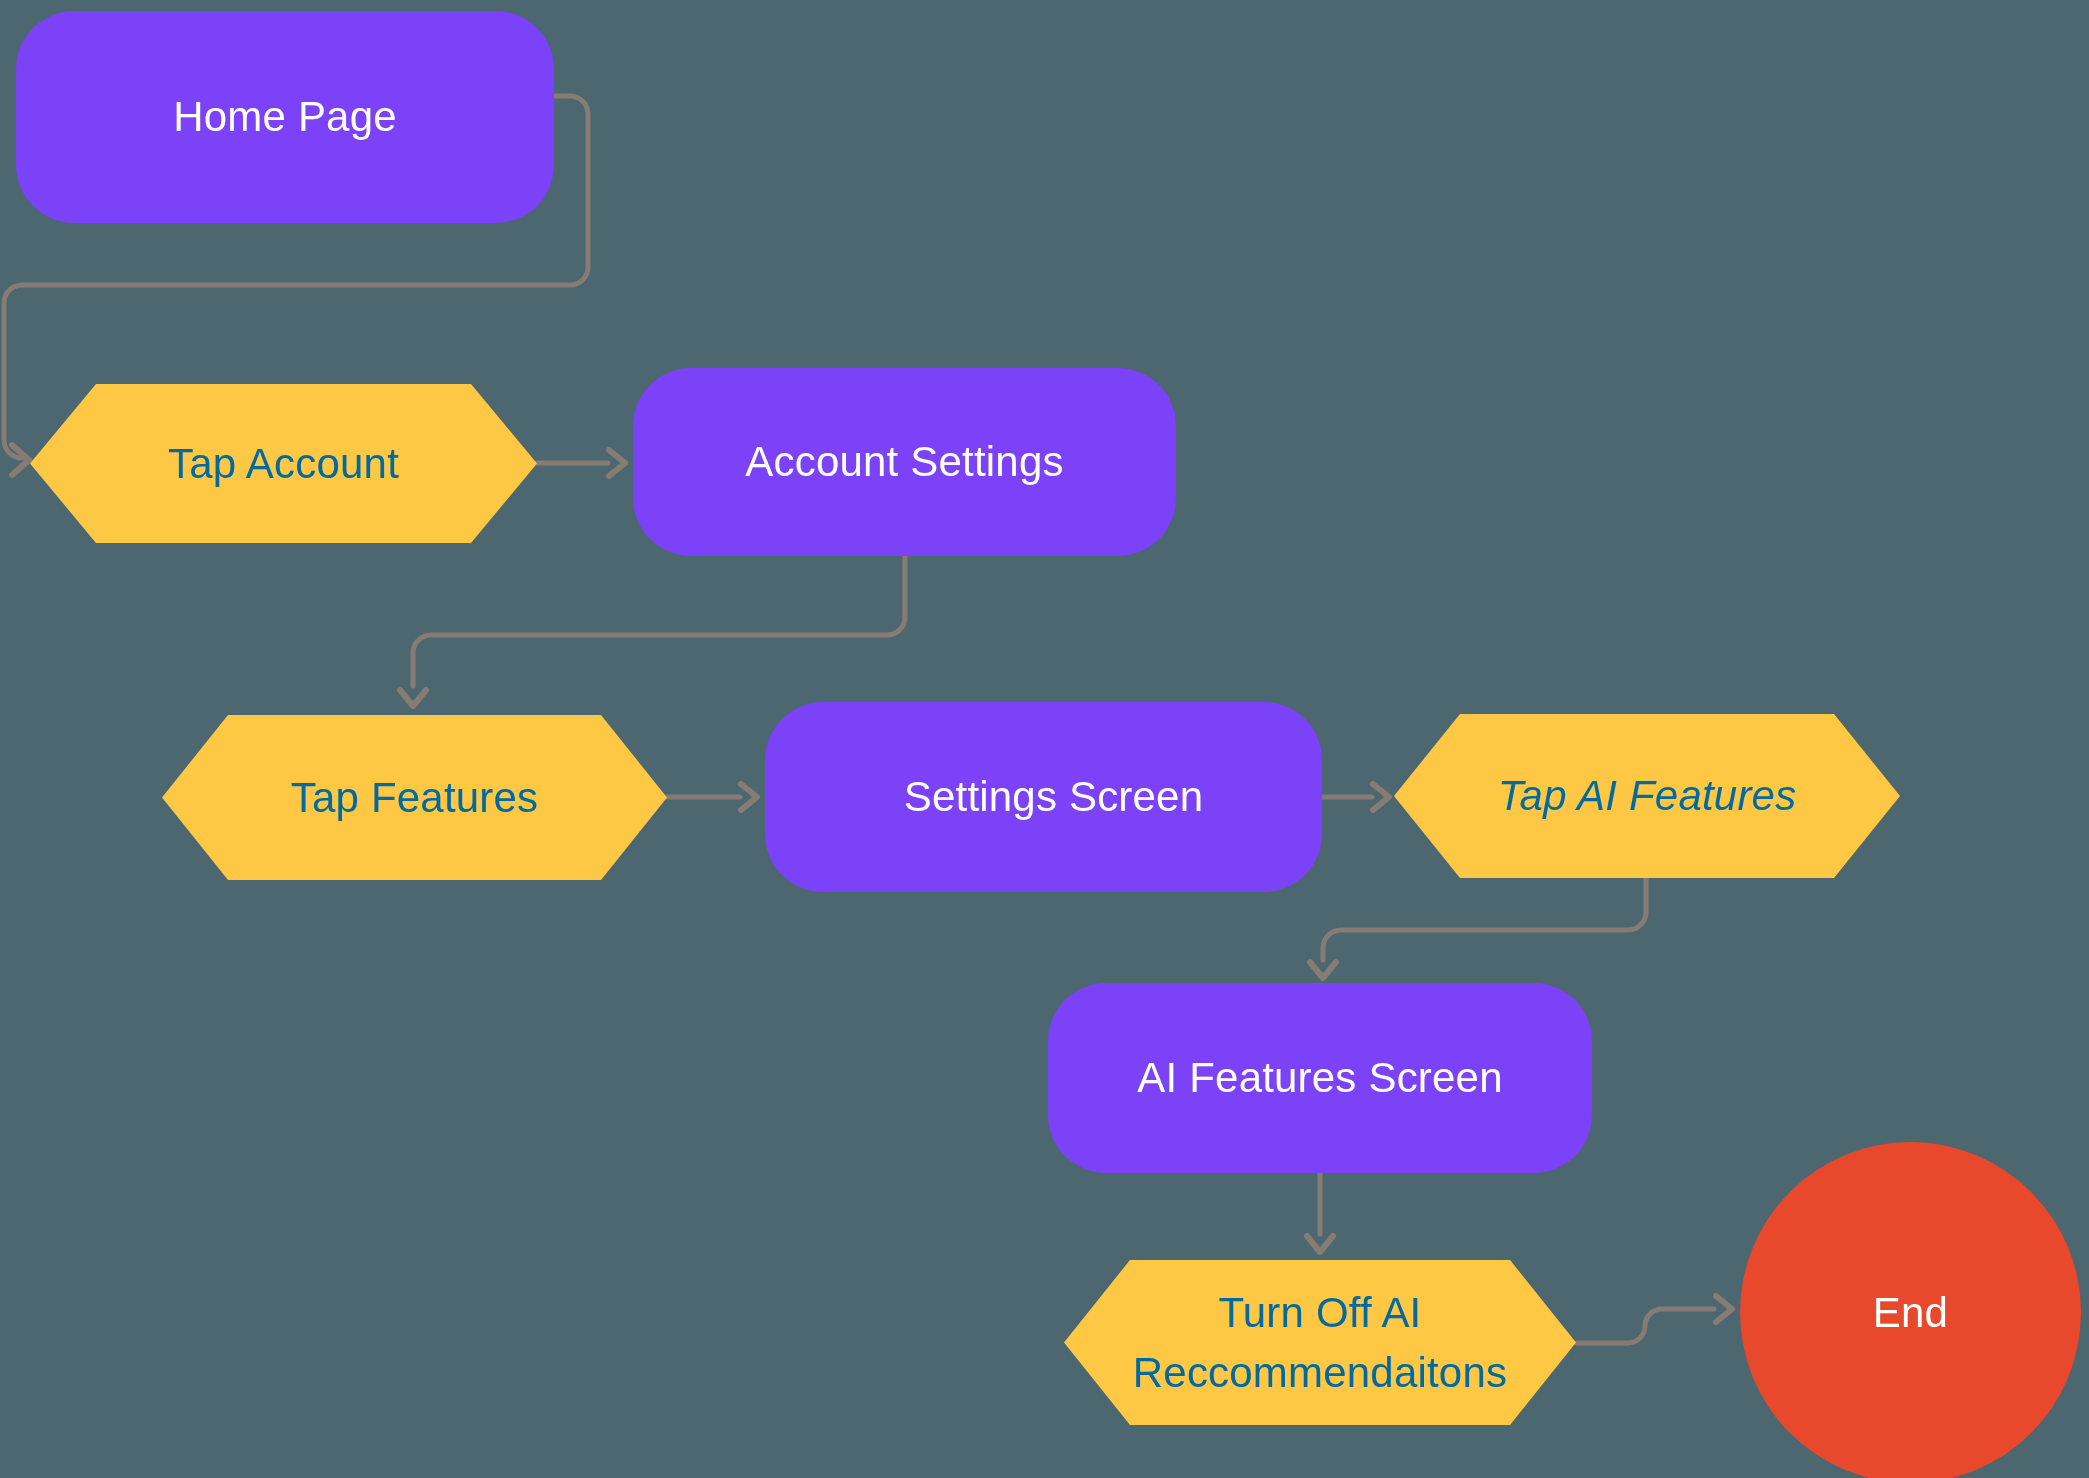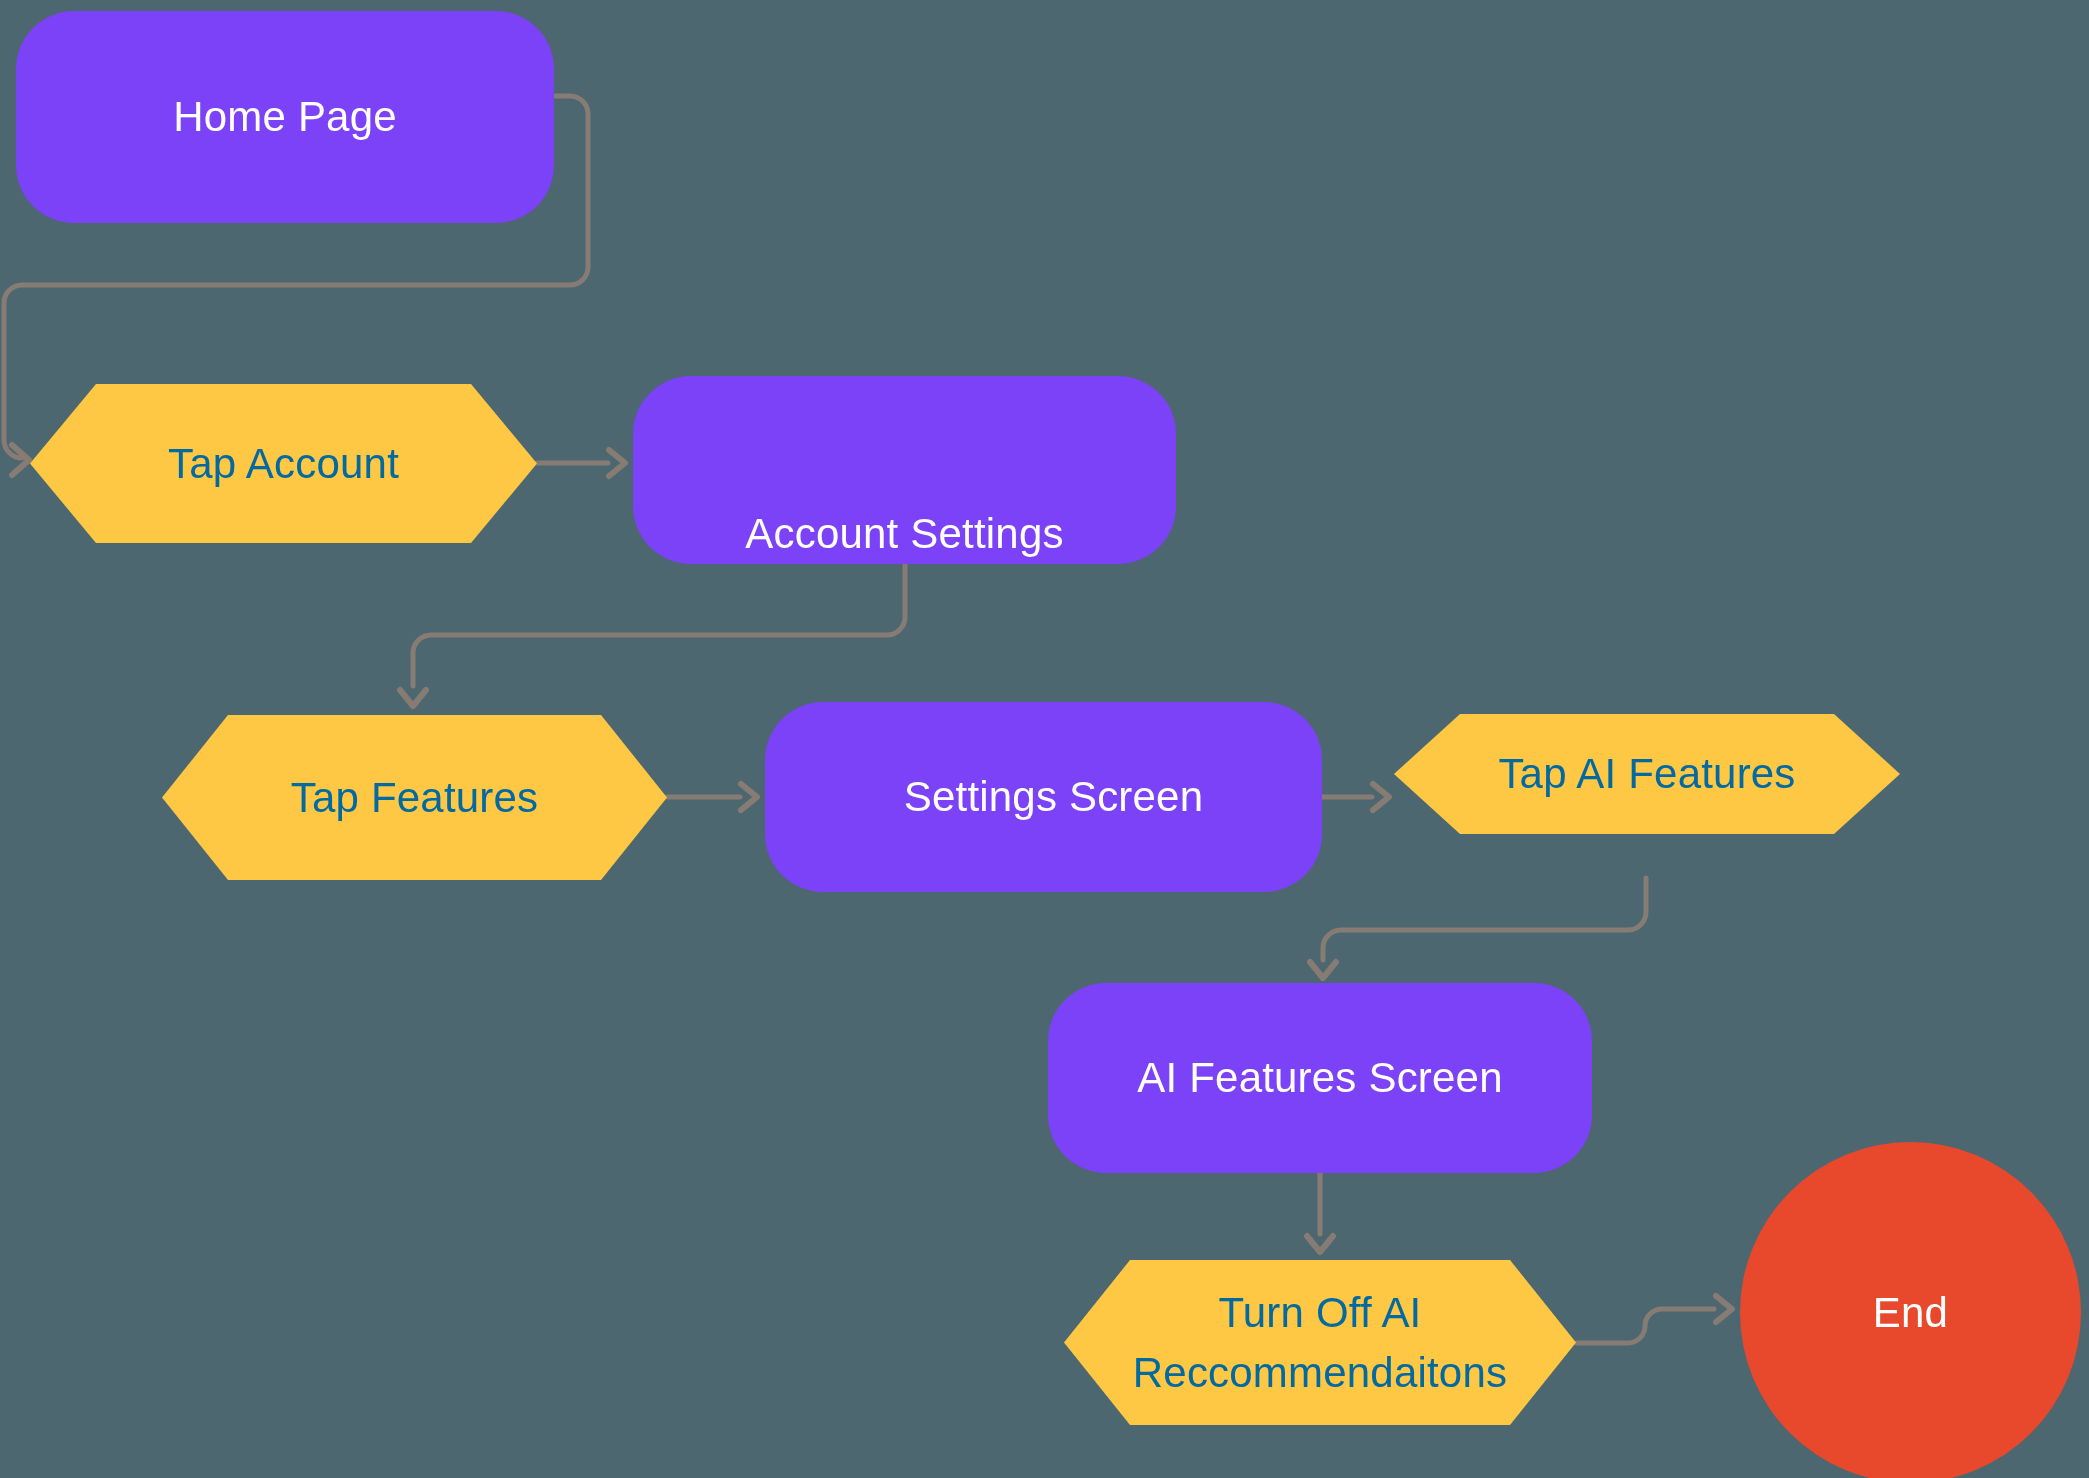--- a/index.html
+++ b/index.html
@@ -117,33 +117,33 @@
   </svg>
 
   <div class="node screen" style="left:16px; top:11px; width:538px; height:212px;">
     <span class="label">Home Page</span>
   </div>
 
   <div class="node action" style="left:30px; top:384px; width:507px; height:159px;">
     <span class="label">Tap Account</span>
   </div>
 
-  <div class="node screen" style="left:633px; top:376px; width:543px; height:188px;align-items:flex-end;">
+  <div class="node screen" style="left:633px; top:368px; width:543px; height:188px;">
     <span class="label">Account Settings</span>
   </div>
 
   <div class="node action" style="left:162px; top:715px; width:505px; height:165px;">
     <span class="label">Tap Features</span>
   </div>
 
   <div class="node screen" style="left:765px; top:702px; width:537px; height:190px;padding-left:20px;">
     <span class="label">Settings Screen</span>
   </div>
 
-  <div class="node action" style="left:1394px; top:714px; width:506px; height:120px;">
+  <div class="node action" style="left:1394px; top:714px; width:506px; height:164px;font-style:italic;">
     <span class="label">Tap AI Features</span>
   </div>
 
   <div class="node screen" style="left:1048px; top:983px; width:544px; height:190px;align-items:center;">
     <span class="label">AI Features Screen</span>
   </div>
 
   <div class="node action" style="left:1064px; top:1260px; width:512px; height:165px;">
     <span class="label">Turn Off AI
 Reccommendaitons</span>

